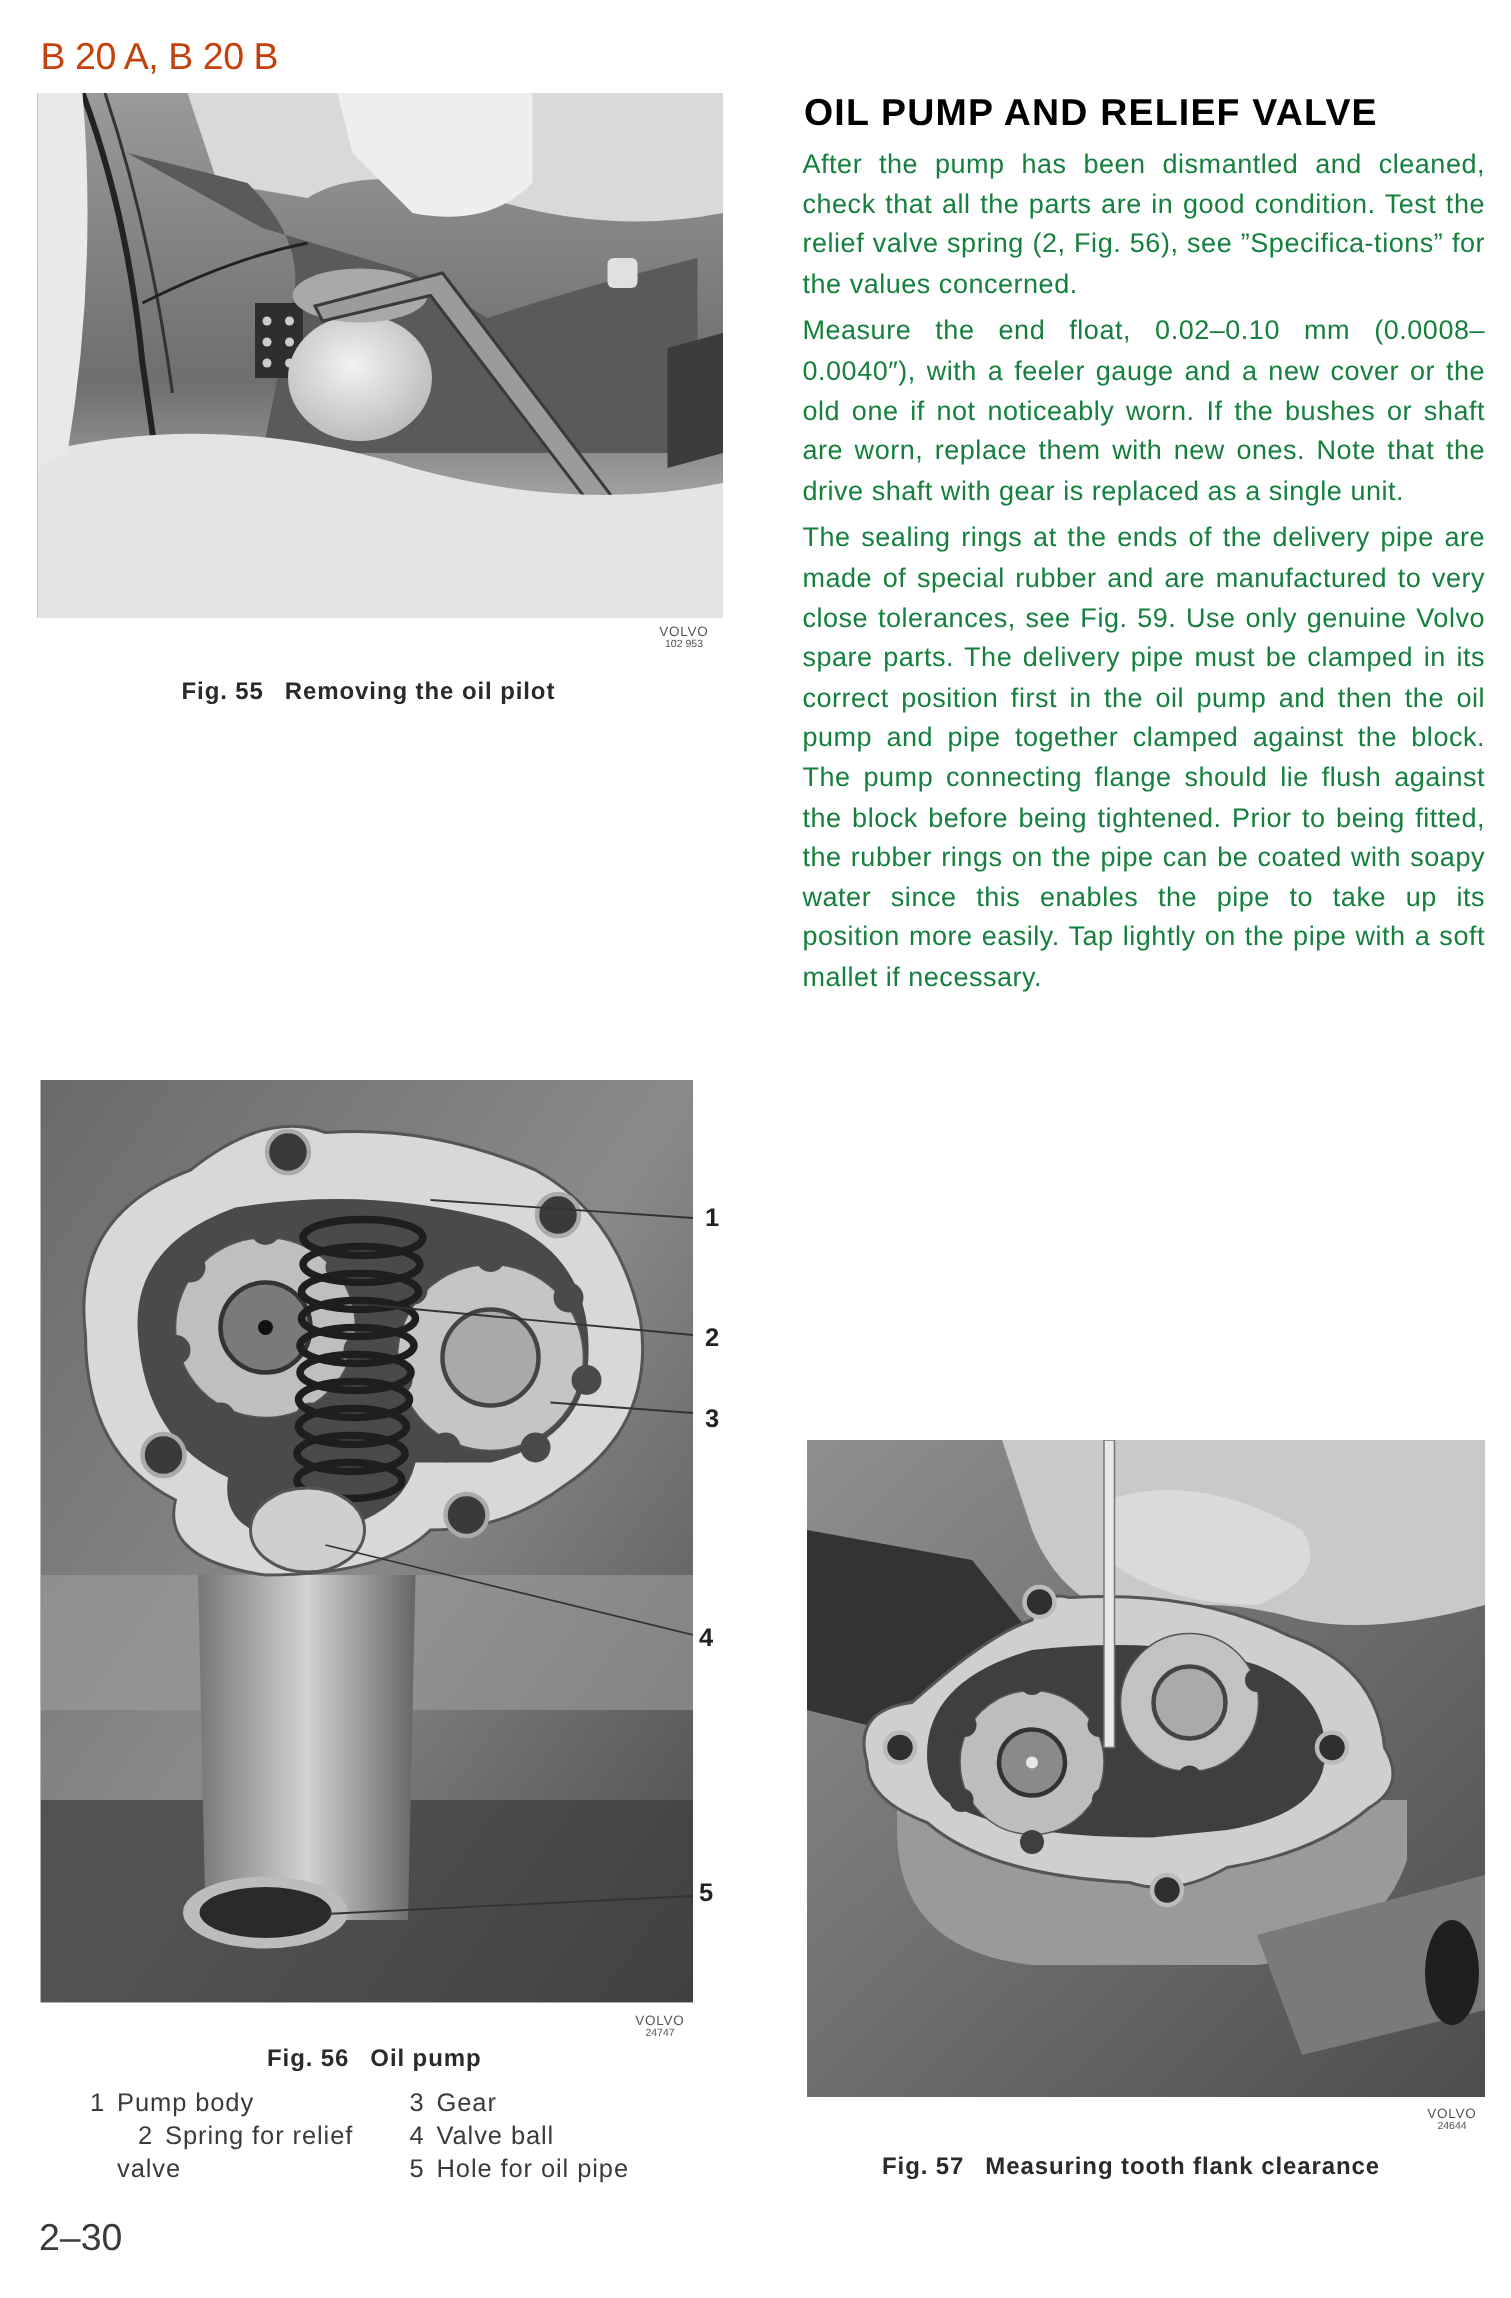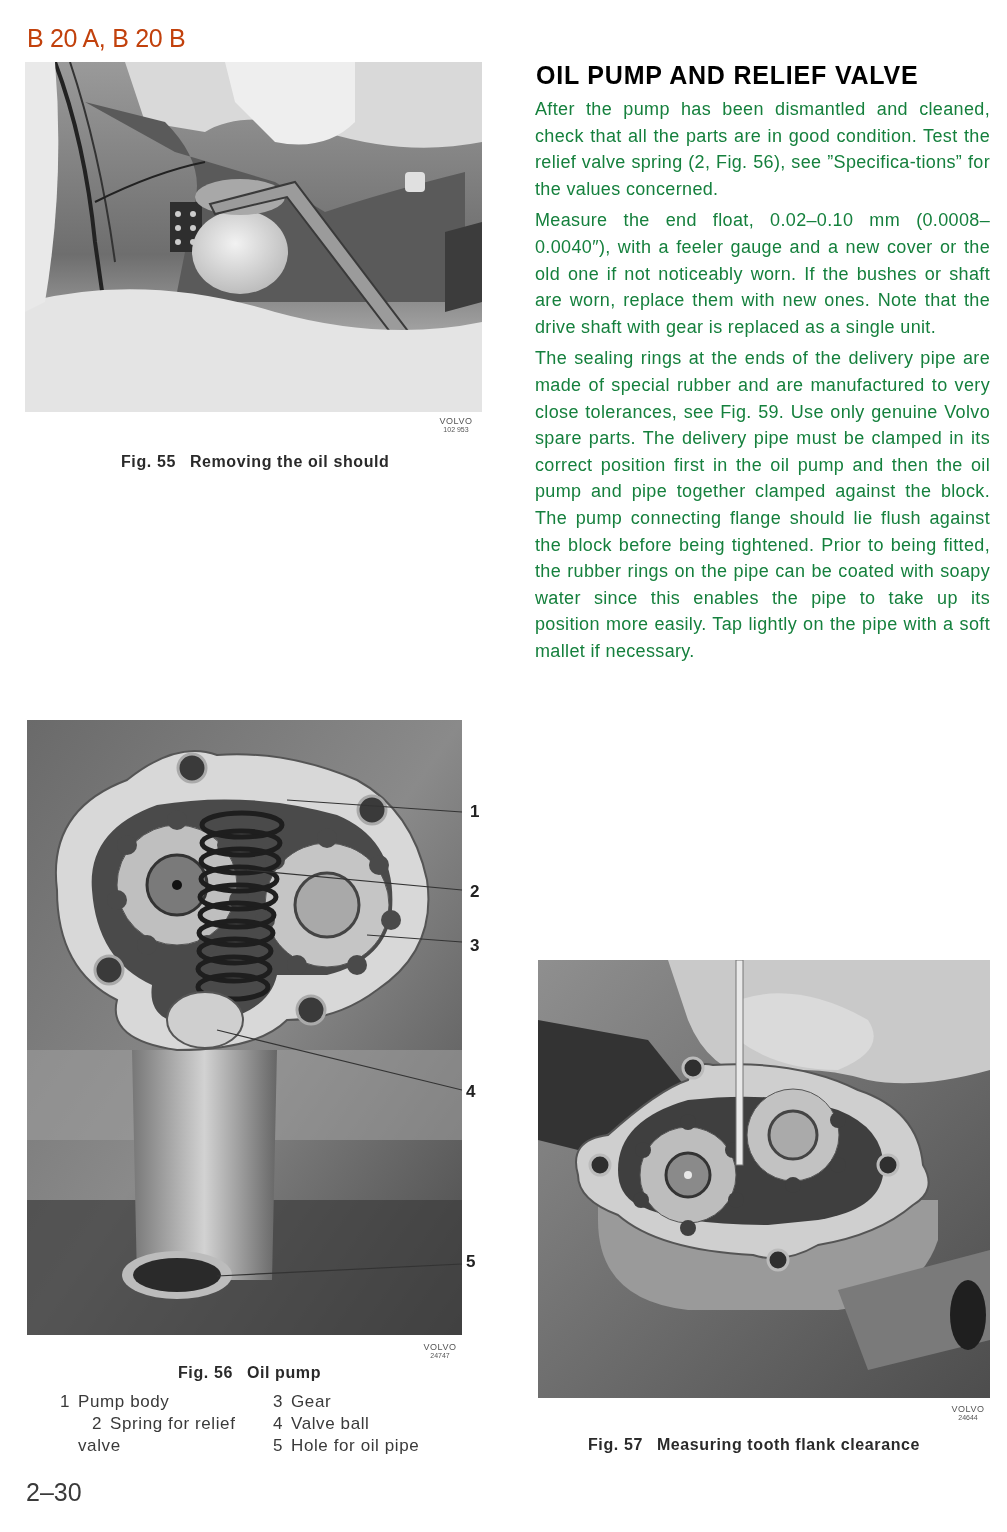--- a/index.html
+++ b/index.html
@@ -73,21 +73,21 @@
 
     <path d="M0 240 Q120 210 250 250 Q360 280 457 260 L457 350 L0 350 Z" fill="#e4e4e4"></path>
     <path d="M0 0 L30 0 Q40 120 20 240 L0 250 Z" fill="#e9e9e9"></path>
   </svg>
 </div>
 <div class="volvo-mark" style="left:436px; top:417px; width:40px;">
   <span class="w">VOLVO</span>
   <span class="n">102 953</span>
 </div>
 <div class="caption" style="left:121px; top:453px;">
-  <span class="num">Fig. 55</span><span>Removing the oil should</span>
+  <span class="num">Fig. 55</span><span>Removing the oil pilot</span>
 </div>
 
 <div class="photo" style="left:27px; top:720px; width:435px; height:615px;">
   <svg viewBox="0 0 435 615" preserveAspectRatio="none">
     <defs>
       <linearGradient id="g56bg" x1="0" y1="0" x2="1" y2="1">
         <stop offset="0" stop-color="#6a6a6a"></stop>
         <stop offset="0.5" stop-color="#8a8a8a"></stop>
         <stop offset="1" stop-color="#4a4a4a"></stop>
       </linearGradient>

